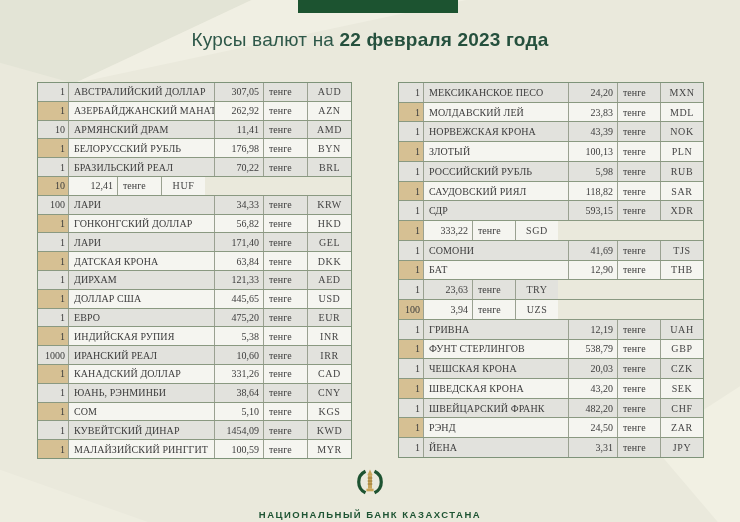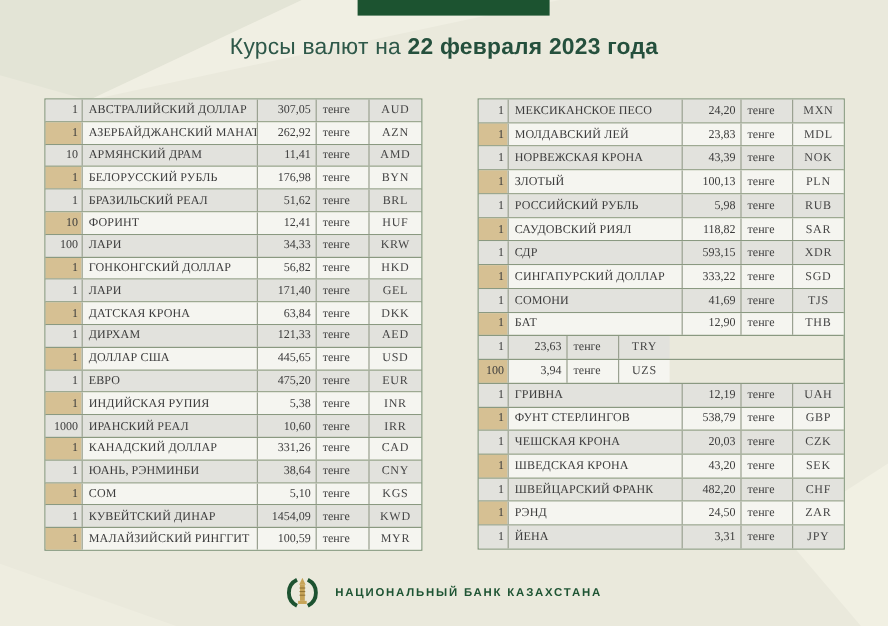--- a/index.html
+++ b/index.html
@@ -47,21 +47,21 @@
   .c-code{width:44px; justify-content:center; letter-spacing:.6px; color:#454545;}
   .tbl-right .c-unit{width:43px;}
   .tbl-right .c-code{width:43px;}
 
   .t-row.odd  .cell{background:#e2e2dd;}
   .t-row.even .cell{background:#f5f5f0;}
   .t-row.even .c-qty{background:#d6c093;}
 
   .footer{
     position:absolute; left:0; top:474px; width:740px; height:40px;
-    display:flex; align-items:center; justify-content:center; gap:13px;
+    display:flex; align-items:center; justify-content:center; gap:13px;flex-direction:column;
   }
   .bank-name{
     font-family:"Liberation Sans", sans-serif; font-size:9.5px; font-weight:700;
     letter-spacing:1.5px; color:#1e5433;
   }
   .emblem{display:inline-flex;}
 </style>
 </head>
 <body>
 
@@ -100,27 +100,26 @@
       <div class="t-row even">
         <div class="cell c-qty">1</div>
         <div class="cell c-name">БЕЛОРУССКИЙ РУБЛЬ</div>
         <div class="cell c-val">176,98</div>
         <div class="cell c-unit">тенге</div>
         <div class="cell c-code">BYN</div>
       </div>
       <div class="t-row odd">
         <div class="cell c-qty">1</div>
         <div class="cell c-name">БРАЗИЛЬСКИЙ РЕАЛ</div>
-        <div class="cell c-val">51,62</div>
+        <div class="cell c-val">70,22</div>
         <div class="cell c-unit">тенге</div>
         <div class="cell c-code">BRL</div>
       </div>
       <div class="t-row even">
         <div class="cell c-qty">10</div>
-        <div class="cell c-name">ФОРИНТ</div>
         <div class="cell c-val">12,41</div>
         <div class="cell c-unit">тенге</div>
         <div class="cell c-code">HUF</div>
       </div>
       <div class="t-row odd">
         <div class="cell c-qty">100</div>
         <div class="cell c-name">ЛАРИ</div>
         <div class="cell c-val">34,33</div>
         <div class="cell c-unit">тенге</div>
         <div class="cell c-code">KRW</div>
@@ -262,21 +261,20 @@
       </div>
       <div class="t-row odd">
         <div class="cell c-qty">1</div>
         <div class="cell c-name">СДР</div>
         <div class="cell c-val">593,15</div>
         <div class="cell c-unit">тенге</div>
         <div class="cell c-code">XDR</div>
       </div>
       <div class="t-row even">
         <div class="cell c-qty">1</div>
-        <div class="cell c-name">СИНГАПУРСКИЙ ДОЛЛАР</div>
         <div class="cell c-val">333,22</div>
         <div class="cell c-unit">тенге</div>
         <div class="cell c-code">SGD</div>
       </div>
       <div class="t-row odd">
         <div class="cell c-qty">1</div>
         <div class="cell c-name">СОМОНИ</div>
         <div class="cell c-val">41,69</div>
         <div class="cell c-unit">тенге</div>
         <div class="cell c-code">TJS</div>

